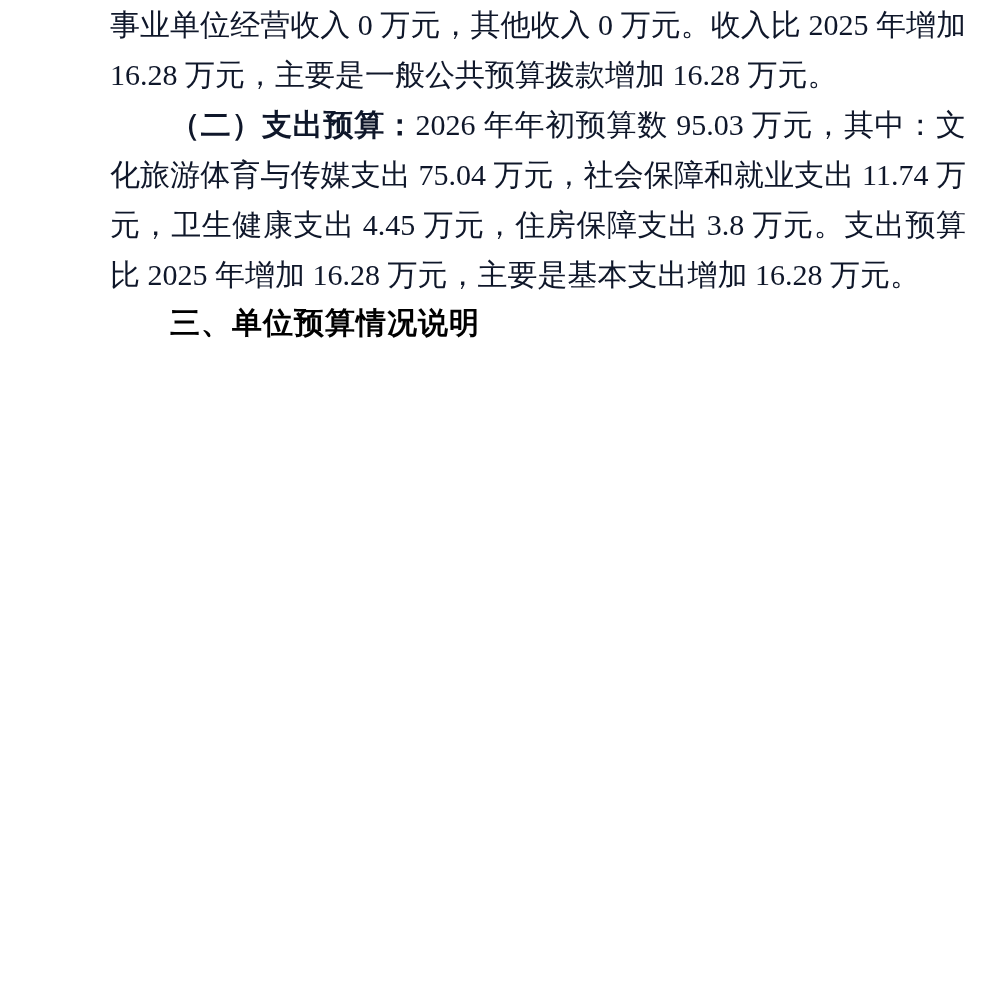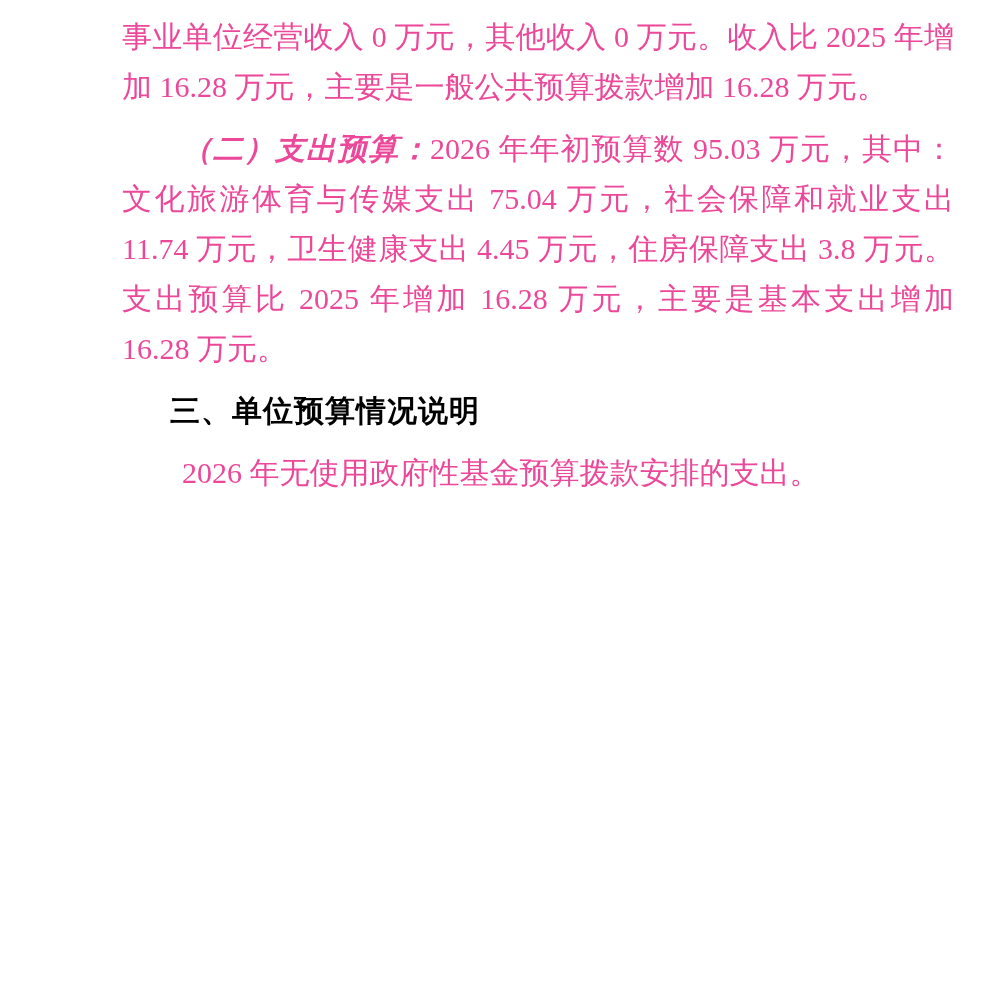--- a/index.html
+++ b/index.html
@@ -14,40 +14,39 @@
     color: #000000;
   }
   .page {
     box-sizing: border-box;
     width: 1000px;
     height: 1002px;
     padding: 0 34px 0 110px; 
     background: #ffffff;
   }
   .para {
-    margin: 12px;
+    margin: 0;
     font-family: "Liberation Serif", "DejaVu Serif", serif;
     font-size: 30px;
     line-height: 50px;
     text-align: justify;
     text-justify: inter-ideograph;
     text-indent: 2em;
-    color: #ec4899;
+    color: #0f172a;
     font-weight: normal;
   }
   .para.no-indent {
     text-indent: 0;
   }
   .para .lead {
     font-weight: bold;
-    font-style: italic;
   }
   .heading {
     margin: 0;
-    font-family: Liberation Serif, serif;
+    font-family: Liberation Mono, monospace;
     font-size: 30px;
     line-height: 50px;
     font-weight: bold;
     text-indent: 2em;
     text-align: left;
     color: #000000;
     letter-spacing: 1px;
   }
 </style>
 </head>
@@ -55,18 +54,17 @@
 
 <div class="page">
 
   <p class="para no-indent">事业单位经营收入 0 万元，其他收入 0 万元。收入比 2025 年增加 16.28 万元，主要是一般公共预算拨款增加 16.28 万元。</p>
 
   <p class="para"><span class="lead">（二）支出预算：</span><span>2026 年年初预算数 95.03 万元，其中：文化旅游体育与传媒支出 75.04 万元，社会保障和就业支出 11.74 万元，卫生健康支出 4.45 万元，住房保障支出 3.8 万元。支出预算比 2025 年增加 16.28 万元，主要是基本支出增加 16.28 万元。</span></p>
 
   <h2 class="heading">三、单位预算情况说明</h2>
 
 
-  <p class="para">2026 年无使用政府性基金预算拨款安排的支出。</p>
 
 
 
 
 </div>
 
 </body></html>

